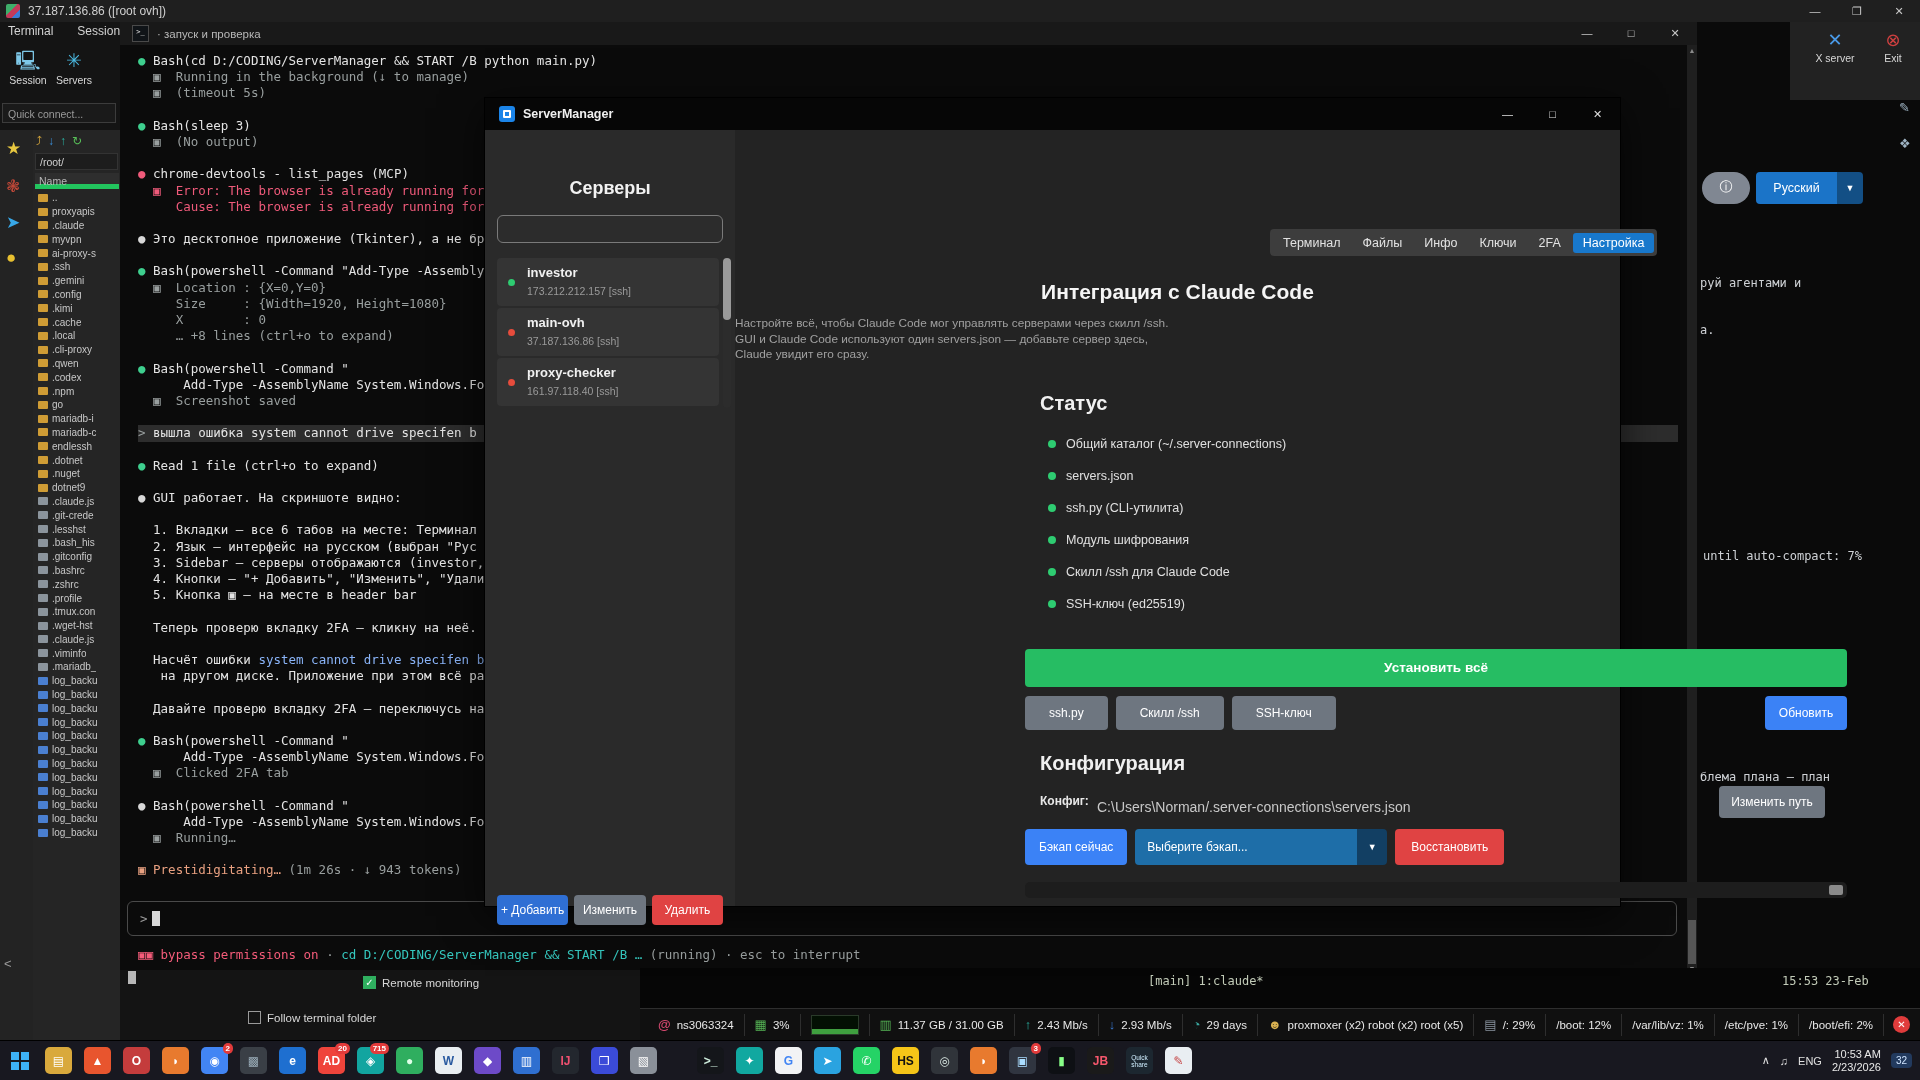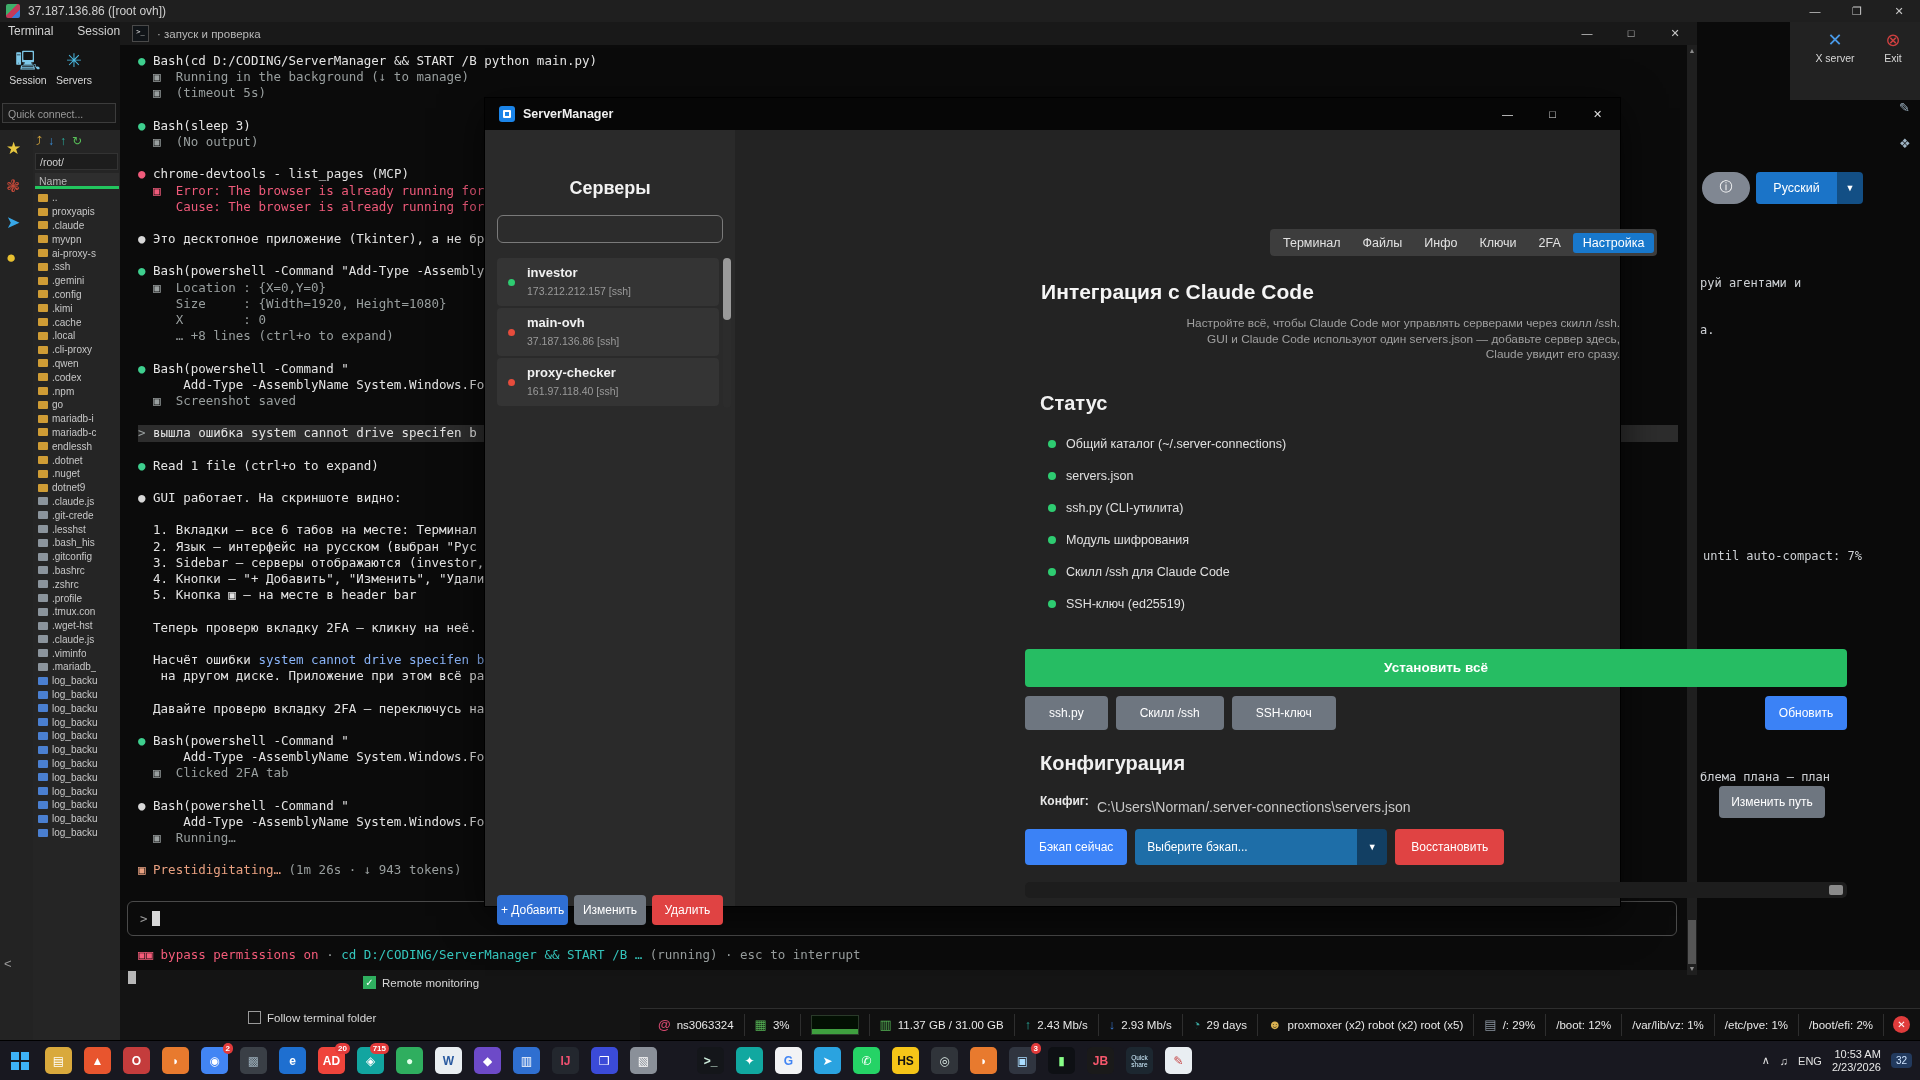--- a/index.html
+++ b/index.html
@@ -19,21 +19,21 @@
   .mx-quick{left:2px;top:103px;width:114px;height:20px;background:#1a1a1a;border:1px solid #3c3c3c;
     color:#9a9a9a;font-size:10.5px;line-height:20px;padding-left:5px;box-sizing:border-box;}
   
   .lstrip{left:0;top:130px;width:33px;height:910px;background:#232323;}
   .lstrip span{position:absolute;left:6px;font-size:17px;}
   
   .fpanel{left:33px;top:130px;width:87px;height:910px;background:#252525;}
   .ftoolbar{left:36px;top:131px;width:84px;height:20px;display:flex;gap:6px;align-items:center;font-size:12px;}
   .fpath{left:35px;top:153px;width:83px;height:17px;background:#1d1d1d;border:1px solid #333;
     color:#cfcfcf;font-size:10.5px;line-height:17px;padding-left:4px;box-sizing:border-box;}
-  .fhead{left:35px;top:173px;width:84px;height:16px;background:#2e2e2e;border-bottom:3px solid #22c55e;
+  .fhead{left:35px;top:173px;width:84px;height:16px;background:#2e2e2e;border-bottom:5px solid #22c55e;
     color:#b8b8b8;font-size:10.5px;line-height:16px;padding-left:4px;box-sizing:border-box;}
   .flist{left:35px;top:191px;width:84px;height:655px;overflow:hidden;}
   .frow{display:flex;align-items:center;gap:4px;height:13.8px;padding-left:3px;}
   .fic{width:10px;height:8px;border-radius:1px;flex:none;}
   .fic.dir{background:#cf9c35;}
   .fic.file{background:#8b949c;}
   .fic.log{background:#4a7fd0;}
   .fn{color:#c8c8c8;font-size:10px;white-space:nowrap;overflow:hidden;}
   .sb-left-arrow{left:4px;top:956px;color:#9a9a9a;font-size:13px;}
   
@@ -113,21 +113,21 @@
   .info-pill{position:absolute;left:967px;top:42px;width:48px;height:32px;border-radius:16px;background:#808792;
     color:#fff;text-align:center;line-height:30px;font-size:13px;}
   .lang{position:absolute;left:1021px;top:42px;width:107px;height:32px;border-radius:4px;overflow:hidden;display:flex;}
   .lang .lab{flex:1;background:#1b74c8;color:#fff;font-size:12.5px;line-height:32px;text-align:center;}
   .lang .chev{width:26px;background:#134f85;color:#fff;font-size:9px;line-height:32px;text-align:center;}
   .tabs{position:absolute;left:535px;top:99px;height:27px;background:#3d3d3d;border-radius:4px;
     display:flex;align-items:center;padding:0 3px;gap:2px;}
   .tab{color:#e2e2e2;font-size:12.5px;padding:3px 10px;border-radius:3px;white-space:nowrap;}
   .tab.active{background:#1878cc;color:#fff;}
   .sm-title{position:absolute;left:0;top:150px;width:885px;text-align:center;color:#f5f5f5;font-size:21px;font-weight:bold;}
-  .sm-sub{position:absolute;left:0;top:186px;width:885px;text-align:right;color:#a0a0a0;font-size:11.8px;line-height:15.5px;}
+  .sm-sub{position:absolute;left:0;top:186px;width:885px;text-align:left;color:#a0a0a0;font-size:11.8px;line-height:15.5px;}
   .sec-h{position:absolute;color:#f0f0f0;font-size:20px;font-weight:bold;}
   .sitems{position:absolute;left:313px;top:298px;}
   .sitem{display:flex;align-items:center;gap:10px;height:32px;color:#e0e0e0;font-size:12.5px;}
   .sitem .dot{width:8px;height:8px;border-radius:50%;background:#2ecc71;flex:none;}
   .install{position:absolute;left:290px;top:519px;width:822px;height:38px;line-height:38px;font-weight:bold;font-size:13.5px;}
   .srow{position:absolute;left:290px;top:566px;display:flex;gap:8px;}
   .srow .btn{height:34px;line-height:34px;padding:0 24px;}
   .refresh{position:absolute;left:1030px;top:566px;width:82px;height:34px;line-height:34px;}
   .cfg-label{position:absolute;left:305px;top:664px;color:#e8e8e8;font-size:12px;font-weight:bold;}
   .cfg-path{position:absolute;left:362px;top:669px;color:#c8c8c8;font-size:14px;font-family:Liberation Sans, sans-serif;}
@@ -428,20 +428,24 @@
   </div>
   <span class="redge" style="left:1899px;top:100px;">✎</span>
   <span class="redge" style="left:1899px;top:136px;">❖</span>
   <div class="frag" style="left:1700px;top:276px;">руй агентами и</div>
   <div class="frag" style="left:1700px;top:323px;">а.</div>
   <div class="frag" style="left:1703px;top:549px;">until auto-compact: 7%</div>
   <div class="frag" style="left:1700px;top:658px;">путями</div>
   <div class="frag" style="left:1692px;top:672px;">cho "=== Latest</div>
   <div class="frag" style="left:1700px;top:770px;">блема плана — план</div>
 
+  <div class="abs tmuxbar">
+    <span class="abs" style="left:508px;top:6px;">[main] 1:claude*</span>
+    <span class="abs" style="left:1142px;top:6px;">15:53 23-Feb</span>
+  </div>
 
   <div class="ckrow" style="left:363px;top:976px;">
     <span class="cb on">✓</span>
     <span>Remote monitoring</span>
   </div>
   <div class="ckrow" style="left:248px;top:1011px;">
     <span class="cb"></span>
     <span>Follow terminal folder</span>
   </div>
 

